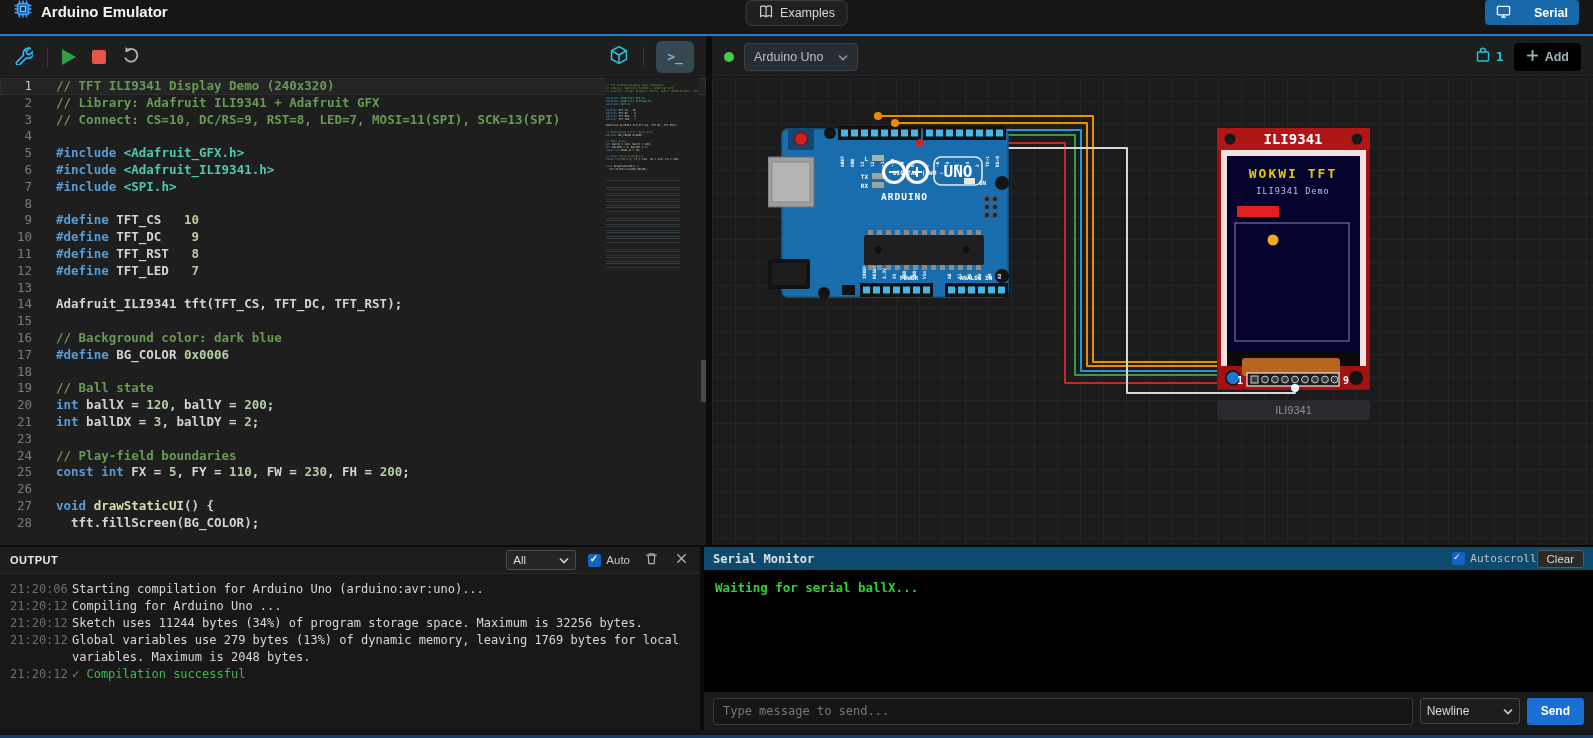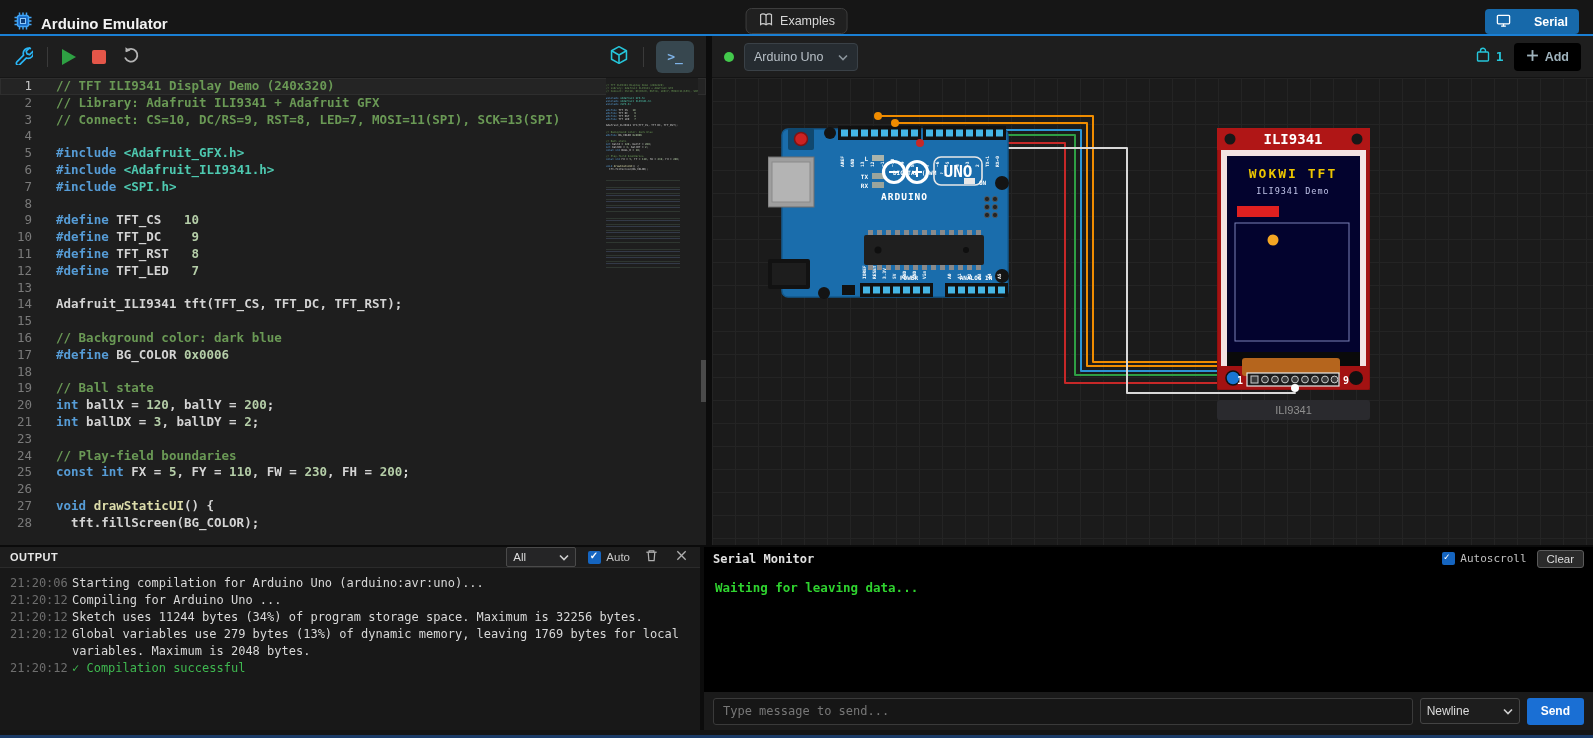--- a/index.html
+++ b/index.html
@@ -1,21 +1,21 @@
 <!DOCTYPE html>
 <html><head>
 <meta charset="utf-8">
 <style>
   * { margin:0; padding:0; box-sizing:border-box; }
   html,body { width:1593px; height:738px; overflow:hidden; background:#111; }
   body { font-family:"Liberation Sans", sans-serif; color:#ddd; display:flex; flex-direction:column; }
 
   
   #titlebar { height:36px; background:#161616; border-bottom:2px solid #1a7fd4;
-    display:flex; align-items:flex-end; padding:0 14px; position:relative; flex:none; }
+    display:flex; align-items:flex-start; padding:0 14px; position:relative; flex:none; }
   .brand { display:flex; align-items:center; gap:9px; }
   .app-title { font-size:15px; font-weight:bold; color:#f2f2f2; }
   .examples-btn { position:absolute; left:50%; transform:translateX(-50%);
     height:26px; padding:0 12px; background:#202020; border:1px solid #3d3d3d; border-radius:6px;
     color:#d8d8d8; font-size:12.5px; display:flex; align-items:center; gap:7px; cursor:pointer; }
   .serial-btn { margin-left:auto; height:25px; padding:0 11px; background:#1769aa; border:none;
     border-radius:4px; color:#fff; font-size:12.5px; font-weight:bold; display:flex; align-items:center; gap:23px; cursor:pointer; }
 
   
   #main { display:flex; height:509px; flex:none; }
@@ -72,40 +72,40 @@
   #display-part { position:absolute; left:505px; top:50px; cursor:grab; }
   #part-tooltip { position:absolute; left:505px; top:322px; width:153px; height:20px;
     background:#2a2a2e; border-radius:3px; color:#8f8f8f; font-size:11px;
     display:flex; align-items:center; justify-content:center; }
 
   
   #bottom { display:flex; height:185px; flex:none; border-top:2px solid #0b0b0b; }
   .divider-v2 { width:4px; background:#0c0c0c; flex:none; }
 
   #output-panel { width:700px; flex:none; display:flex; flex-direction:column; background:#181818; }
-  #output-header { height:21px; flex:none; background:#1d1d1d; border-bottom:1px solid #2b2b2b;
+  #output-header { height:27px; flex:none; background:#1d1d1d; border-bottom:1px solid #2b2b2b;
     display:flex; align-items:center; gap:12px; padding:0 10px; }
   .output-title { font-size:11px; font-weight:bold; letter-spacing:.5px; color:#e8e8e8; }
   .mini-select { height:20px; background:#252526; border:1px solid #4a4a4a; border-radius:2px;
     color:#dcdcdc; font-size:11.5px; display:flex; align-items:center; justify-content:space-between;
     padding:0 6px; cursor:pointer; }
   .w70 { width:70px; } .w100 { width:100px; height:26px; border-radius:3px; background:#1d1d1d; border:1px solid #444; font-size:12px; }
   .chk { width:13px; height:13px; background:#1565c0; border-radius:2px; position:relative; cursor:pointer; flex:none; }
   .chk::after { content:"\2713"; position:absolute; left:1.5px; top:-1px; color:#fff; font-size:10px; font-weight:bold; }
   .chk-label { font-size:11.5px; color:#c8c8c8; }
   #output-log { flex:1; padding:7px 10px; font-family:"DejaVu Sans Mono", monospace; font-size:12px;
     line-height:17px; overflow:hidden; }
   .log-line { display:flex; }
   .log-time { width:62px; flex:none; color:#6e6e6e; }
   .log-text { flex:1; color:#d8d8d8; white-space:pre-wrap; word-break:break-all; }
   .log-line.success .log-text { color:#3fb950; }
 
   #serial-panel { flex:1; display:flex; flex-direction:column; background:#141414; min-width:0; }
-  #serial-header { height:24px; flex:none; background:#000000; border-bottom:1px solid #000;
-    display:flex; align-items:center; gap:10px; padding:0 9px;
+  #serial-header { height:24px; flex:none; background:#0c4a6e; border-bottom:1px solid #000;
+    display:flex; align-items:center; padding:0 9px;
     font-family:"DejaVu Sans Mono", monospace; }
   .serial-title { font-size:12px; font-weight:bold; color:#e0e0e0; }
   .autoscroll-label { font-size:11px; color:#c0c0c0; }
   .clear-btn { height:18px; padding:0 9px; background:#2a2a2a; border:1px solid #5a5a5a; border-radius:3px;
     color:#ddd; font-size:11.5px; cursor:pointer; }
   #serial-body { flex:1; background:#000; padding:9px 11px; font-family:"DejaVu Sans Mono", monospace;
     font-size:12.5px; font-weight:bold; color:#2fd32f; overflow:hidden; }
   #serial-input-row { height:38px; flex:none; background:#1a1a1a; display:flex; align-items:center;
     gap:7px; padding:0 9px; }
   #serial-input { flex:1; height:27px; background:#161616; border:1px solid #3a3a3a; border-radius:3px;
@@ -568,21 +568,21 @@
     <div id="serial-header">
       <span class="serial-title">Serial Monitor</span>
       <span class="ml-auto"></span>
       <span style="display:flex;align-items:center;gap:5px;">
         <span class="chk"></span>
         <span class="autoscroll-label">Autoscroll</span>
       </span>
       <button class="clear-btn">Clear</button>
     </div>
     <div id="serial-body">
-      <span>Waiting for leaving data...</span>
+      <span>Waiting for serial ballX...</span>
     </div>
     <div id="serial-input-row">
       <input id="serial-input" type="text" placeholder="Type message to send..." style="">
       <div class="mini-select w100">
         <span>Newline</span>
         <svg width="10" height="7" viewBox="0 0 10 7" fill="none" stroke="#cfcfcf" stroke-width="1.6">
             <polyline points="1,1.5 5,5.5 9,1.5"></polyline>
           </svg>
       </div>
       <button class="send-btn">Send</button>

